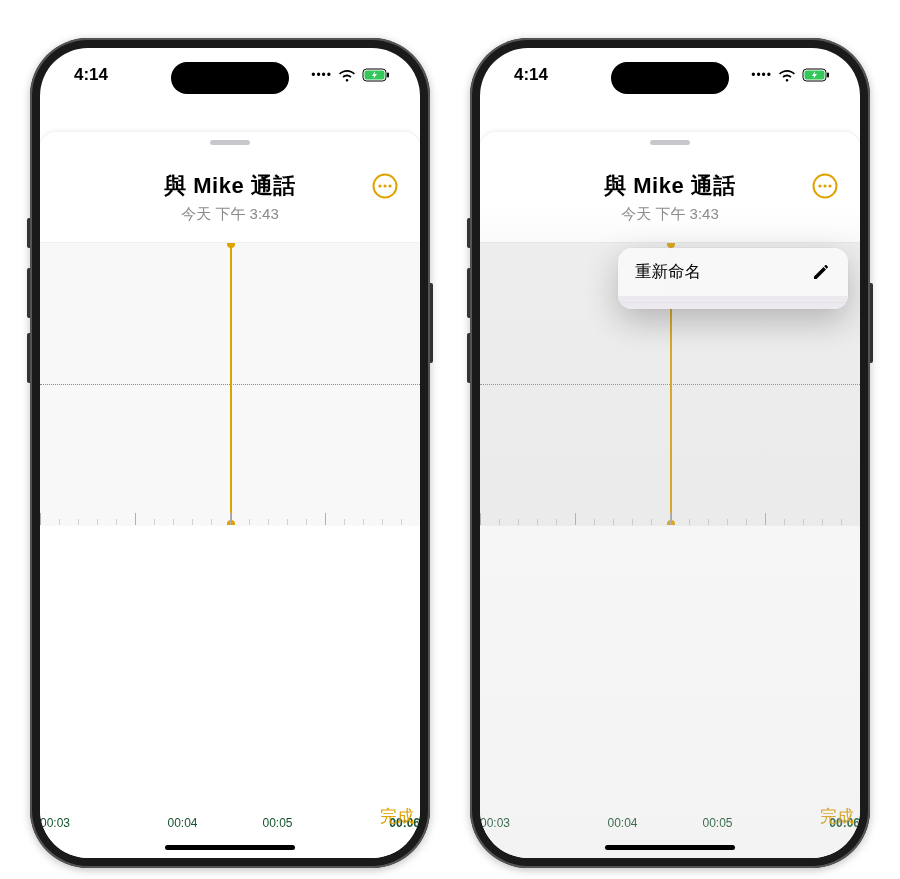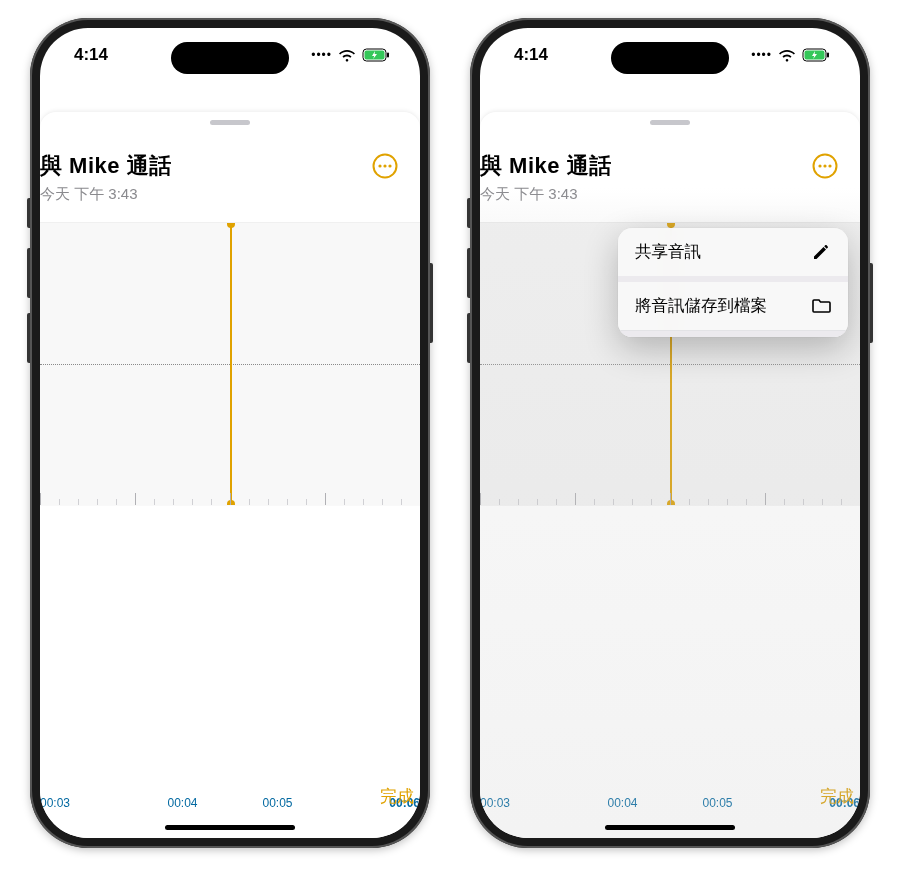--- a/index.html
+++ b/index.html
@@ -1,46 +1,46 @@
 <!DOCTYPE html>
 <html><head>
 <meta charset="utf-8">
 <style>
   * { box-sizing: border-box; margin: 0; padding: 0; font-family: -apple-system, "SF Pro Text", "PingFang TC", "Helvetica Neue", Arial, sans-serif; }
   body { background: #fff; width: 900px; height: 879px; overflow: hidden; display: flex; justify-content: center; gap: 40px; padding: 18px 26px; }
-  .phone-frame { width: 400px; height: 830px; border-radius: 58px; background: #1a1a1a; padding: 10px; position: relative; box-shadow: inset 0 0 0 2px #555, 0 2px 8px rgba(0,0,0,.25); }
+  .phone-frame { width: 400px; height: 830px; border-radius: 58px; background: #1a1a1a; padding: 10px; position: relative; box-shadow: inset 0 0 0 2px #555, 0 2px 8px rgba(0,0,0,.25); margin-top: 20px; }
   .phone-frame::before { content:""; position:absolute; left:-3px; top:180px; width:3px; height:30px; background:#333; border-radius:2px 0 0 2px; }
   .phone-frame .btn-vol1 { position:absolute; left:-3px; top:230px; width:3px; height:50px; background:#333; border-radius:2px 0 0 2px; }
   .phone-frame .btn-vol2 { position:absolute; left:-3px; top:295px; width:3px; height:50px; background:#333; border-radius:2px 0 0 2px; }
   .phone-frame .btn-pwr { position:absolute; right:-3px; top:245px; width:3px; height:80px; background:#333; border-radius:0 2px 2px 0; }
   .screen { width: 100%; height: 100%; border-radius: 48px; background: #fff; overflow: hidden; position: relative; }
   
   .status-bar { height: 54px; display:flex; align-items:center; justify-content:space-between; padding: 0 30px 0 34px; position: relative; z-index: 5; }
   .island { position:absolute; left:50%; top:14px; transform:translateX(-50%); width:118px; height:32px; background:#000; border-radius:20px; z-index:10; }
   .status-time { font-size:17px; font-weight:600; }
   .status-right { display:flex; align-items:center; gap:6px; }
   .dots { letter-spacing:1px; font-size:12px; color:#000; }
   .wifi-icon,.battery-icon { display:inline-flex; }
   
   .sheet { position:absolute; left:0; right:0; bottom:0; top:84px; background:#fff; border-top-left-radius:16px; border-top-right-radius:16px; box-shadow:0 -1px 4px rgba(0,0,0,.08); }
   .grabber { width:40px; height:5px; background:#c7c7cc; border-radius:3px; margin:8px auto 0; }
-  .title-block { margin-top:26px; position:relative; }
+  .title-block { text-align:center; margin-top:26px; position:relative; }
   .rec-title { font-size:22px; font-weight:700; letter-spacing:.5px; }
   .rec-sub { font-size:15px; color:#8a8a8e; margin-top:4px; }
   .more-btn { position:absolute; right:22px; top:2px; width:26px; height:26px; }
   .more-btn svg circle.outer { stroke:#e0a200; fill:none; stroke-width:2; }
   .more-btn svg circle.dot { fill:#e0a200; }
   
   .wave-area { position:relative; margin-top:18px; height:284px; background:#f8f8f8; overflow:hidden; border-top:1px solid #f0f0f0; border-bottom:1px solid #f9f9f9; }
   .dash-line { position:absolute; left:0; right:0; top:50%; border-top:1px dotted #8a8a8a; }
   .playhead { position:absolute; top:0; bottom:0; left:50%; width:2px; background:#e0a200; }
   .playhead::before,.playhead::after { content:""; position:absolute; left:50%; transform:translateX(-50%); width:8px; height:8px; background:#e0a200; border-radius:50%; }
   .playhead::before { top:-3px; }
   .playhead::after { bottom:-3px; }
-  .tick-labels { position:relative; margin-top:290px; height:28px; display:flex; justify-content:space-between; padding:0 0; font-size:12px; color:#0369a1; }
+  .tick-labels { position:relative; margin-top:290px; height:28px; display:flex; justify-content:space-between; padding:0 0; font-size:12px; color:#14532d; }
   .tick-labels span { width:25%; text-align:center; }
   .tick-labels span:first-child { text-align:left; padding-left:0; }
   .tick-labels span:last-child { text-align:right; padding-right:0;font-weight:bold; }
   .ruler-ticks { position:absolute; left:0; right:0; bottom:0; height:12px; display:flex; }
   .ruler-ticks i { flex:1; border-left:1px solid #d0d0d4; height:6px; margin-top:6px; }
   .ruler-ticks i.major { height:12px; margin-top:0; border-left-color:#b0b0b4; }
   .done-btn { position:absolute; right:6px; bottom:30px; color:#e0a200; font-size:17px; font-weight:400; }
   .home-indicator { position:absolute; left:50%; bottom:8px; transform:translateX(-50%); width:130px; height:5px; background:#000; border-radius:3px; }
   
   .context-menu { position:absolute; right:12px; top:200px; width:230px; background:rgba(248,248,248,.96); border-radius:14px; box-shadow:0 12px 34px rgba(0,0,0,.24), 0 0 0 .5px rgba(0,0,0,.05); overflow:hidden; backdrop-filter:blur(8px); z-index:20; }
@@ -210,35 +210,27 @@
         <span>00:06</span>
       </div>
 
       <div class="done-btn">完成</div>
     </div>
 
     <div class="dim-overlay"></div>
 
     <div class="context-menu">
       <div class="menu-item">
-        <span>共享音訊</span>
+        <span>重新命名</span>
         <span class="mi-icon">
           <svg width="18" height="18" viewBox="0 0 18 18">
               <path d="M2 13.5V16h2.5L14 6.5 11.5 4 2 13.5zM15.7 4.8c.4-.4.4-1 0-1.4l-1.1-1.1c-.4-.4-1-.4-1.4 0l-1 1L14.7 5.8l1-1z" fill="#000"></path>
             </svg>
         </span>
       </div>
       <div class="menu-hr thick"></div>
-      <div class="menu-item">
-        <span>將音訊儲存到檔案</span>
-        <span class="mi-icon">
-          <svg width="19" height="16" viewBox="0 0 19 16">
-              <path d="M2 2h5l1.5 2H17c.7 0 1 .4 1 1v8c0 .7-.4 1-1 1H2c-.7 0-1-.4-1-1V3c0-.7.4-1 1-1z" fill="none" stroke="#000" stroke-width="1.6"></path>
-            </svg>
-        </span>
-      </div>
       <div class="menu-hr"></div>
       <div class="menu-hr thick"></div>
     </div>
 
     <div class="home-indicator"></div>
   </div>
 </div>
 
 </body></html>

